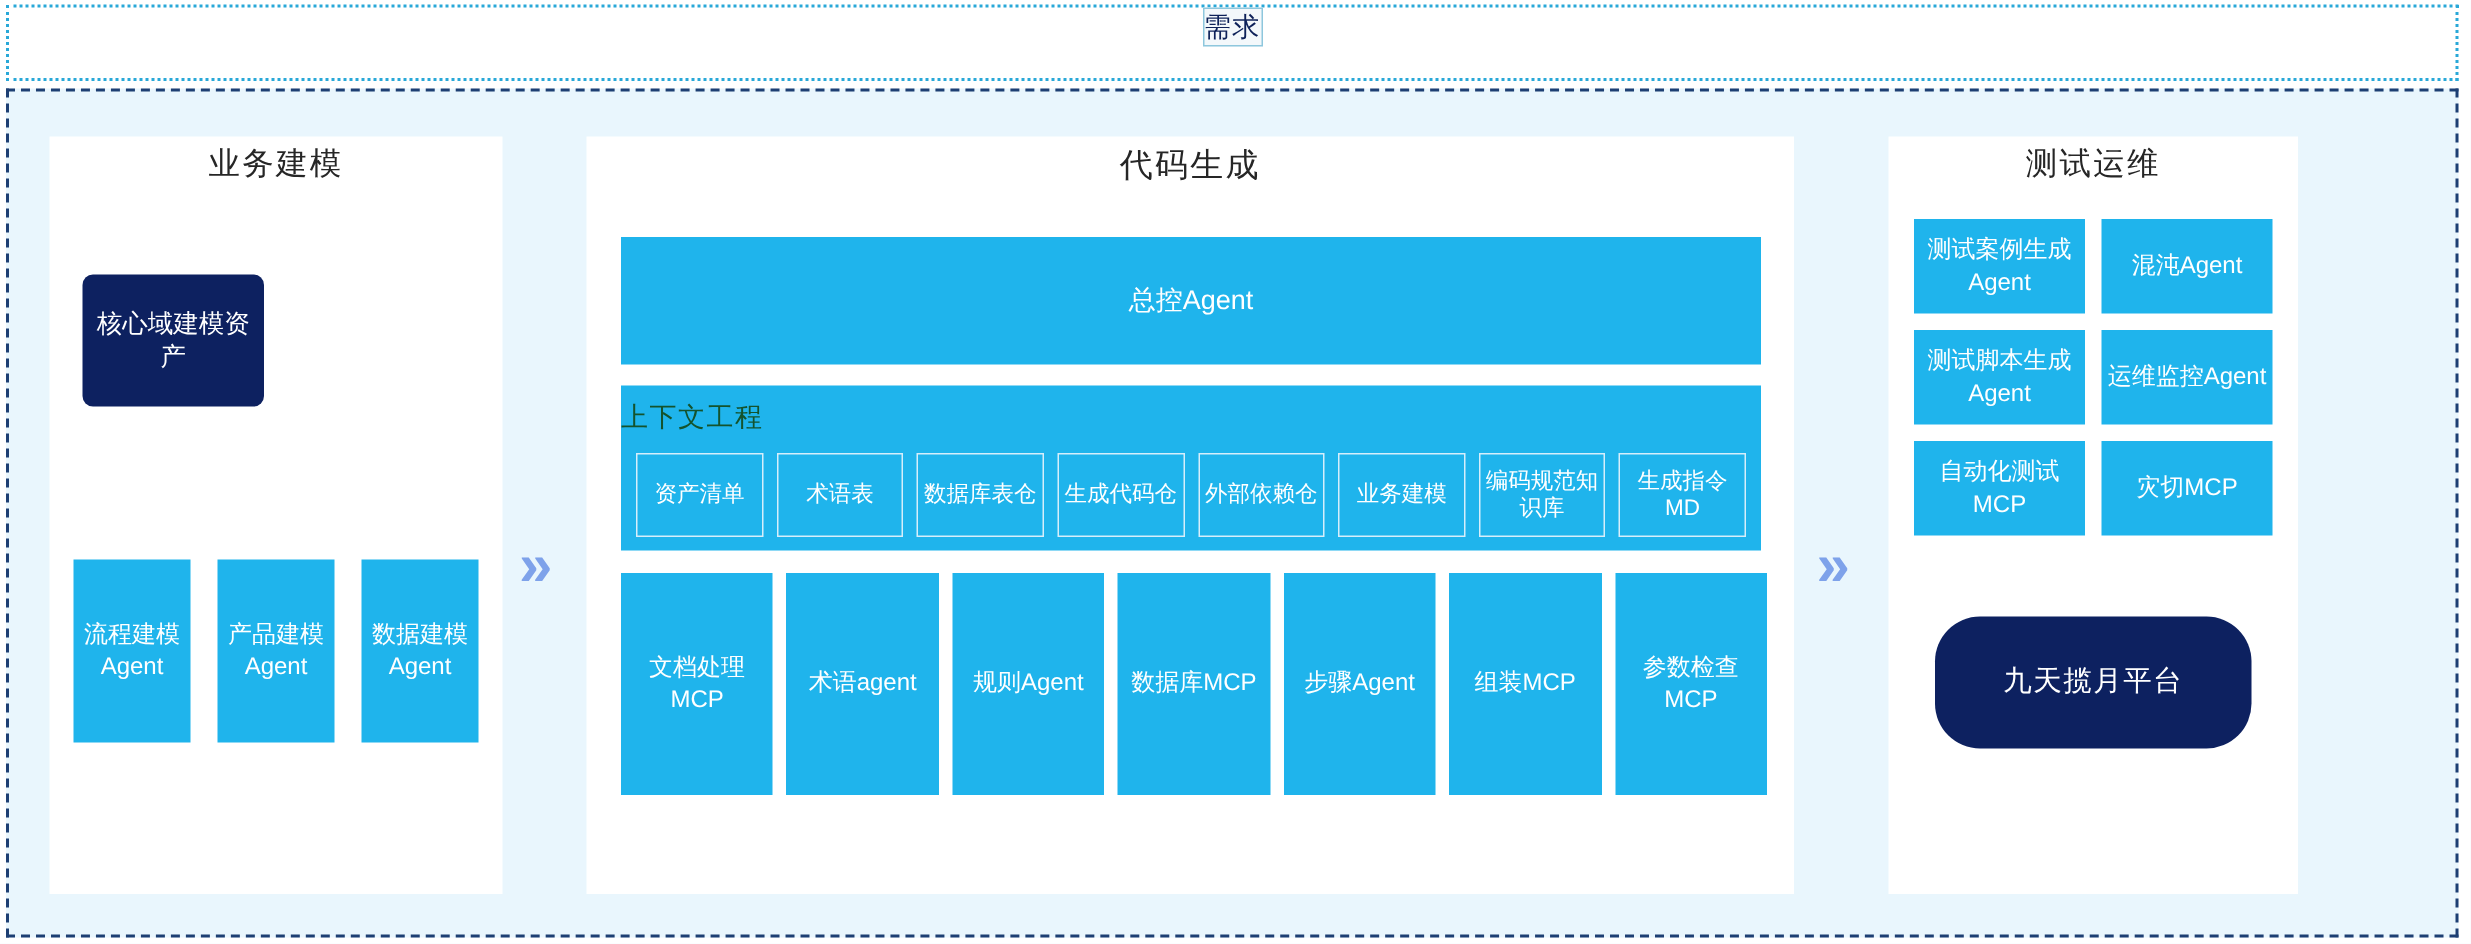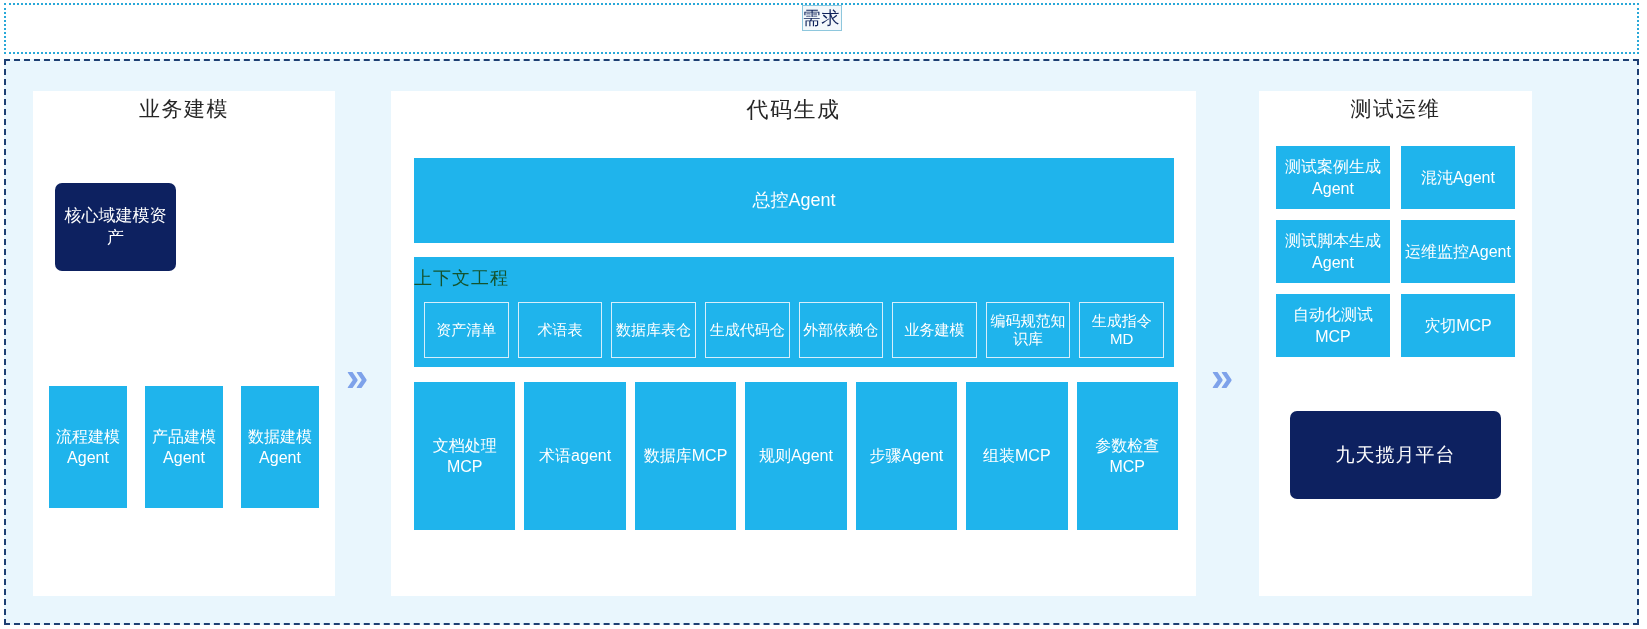--- a/index.html
+++ b/index.html
@@ -126,21 +126,21 @@
     top: 92px;
     width: 258px;
     display: flex;
     gap: 17px;
   }
   .left-assets .navy-box { width: 121px; height: 88px; font-size: 17px; }
 
   .left-agents {
     position: absolute;
     left: 16px;
-    top: 295px;
+    top: 282px;
     width: 272px;
     display: flex;
     gap: 18px;
   }
   .left-agents .cyan-box { width: 78px; height: 122px; font-size: 16px; }
 
   
   .master-agent {
     position: absolute;
     left: 23px;
@@ -216,20 +216,21 @@
     font-size: 16px;
   }
   .platform-box {
     position: absolute;
     left: 31px;
     top: 320px;
     width: 211px;
     height: 88px;
     font-size: 19px;
     letter-spacing: 1px;
+    border-radius: 30px;
   }
 </style>
 </head>
 <body>
 
 <div id="canvas">
 
   <div class="stage-strip">
     <div class="stage-box">需求</div>
     <div class="stage-box">设计</div>
@@ -271,22 +272,22 @@
           <div class="ctx-item">外部依赖仓</div>
           <div class="ctx-item">业务建模</div>
           <div class="ctx-item">编码规范知识库</div>
           <div class="ctx-item">生成指令MD</div>
         </div>
       </div>
 
       <div class="tool-row">
         <div class="cyan-box">文档处理MCP</div>
         <div class="cyan-box">术语agent</div>
+        <div class="cyan-box">规则Agent</div>
         <div class="cyan-box">数据库MCP</div>
-        <div class="cyan-box">规则Agent</div>
         <div class="cyan-box">步骤Agent</div>
         <div class="cyan-box">组装MCP</div>
         <div class="cyan-box">参数检查MCP</div>
       </div>
     </div>
 
     <div class="col-panel col-right">
       <div class="col-title">测试运维</div>
 
       <div class="right-grid">

